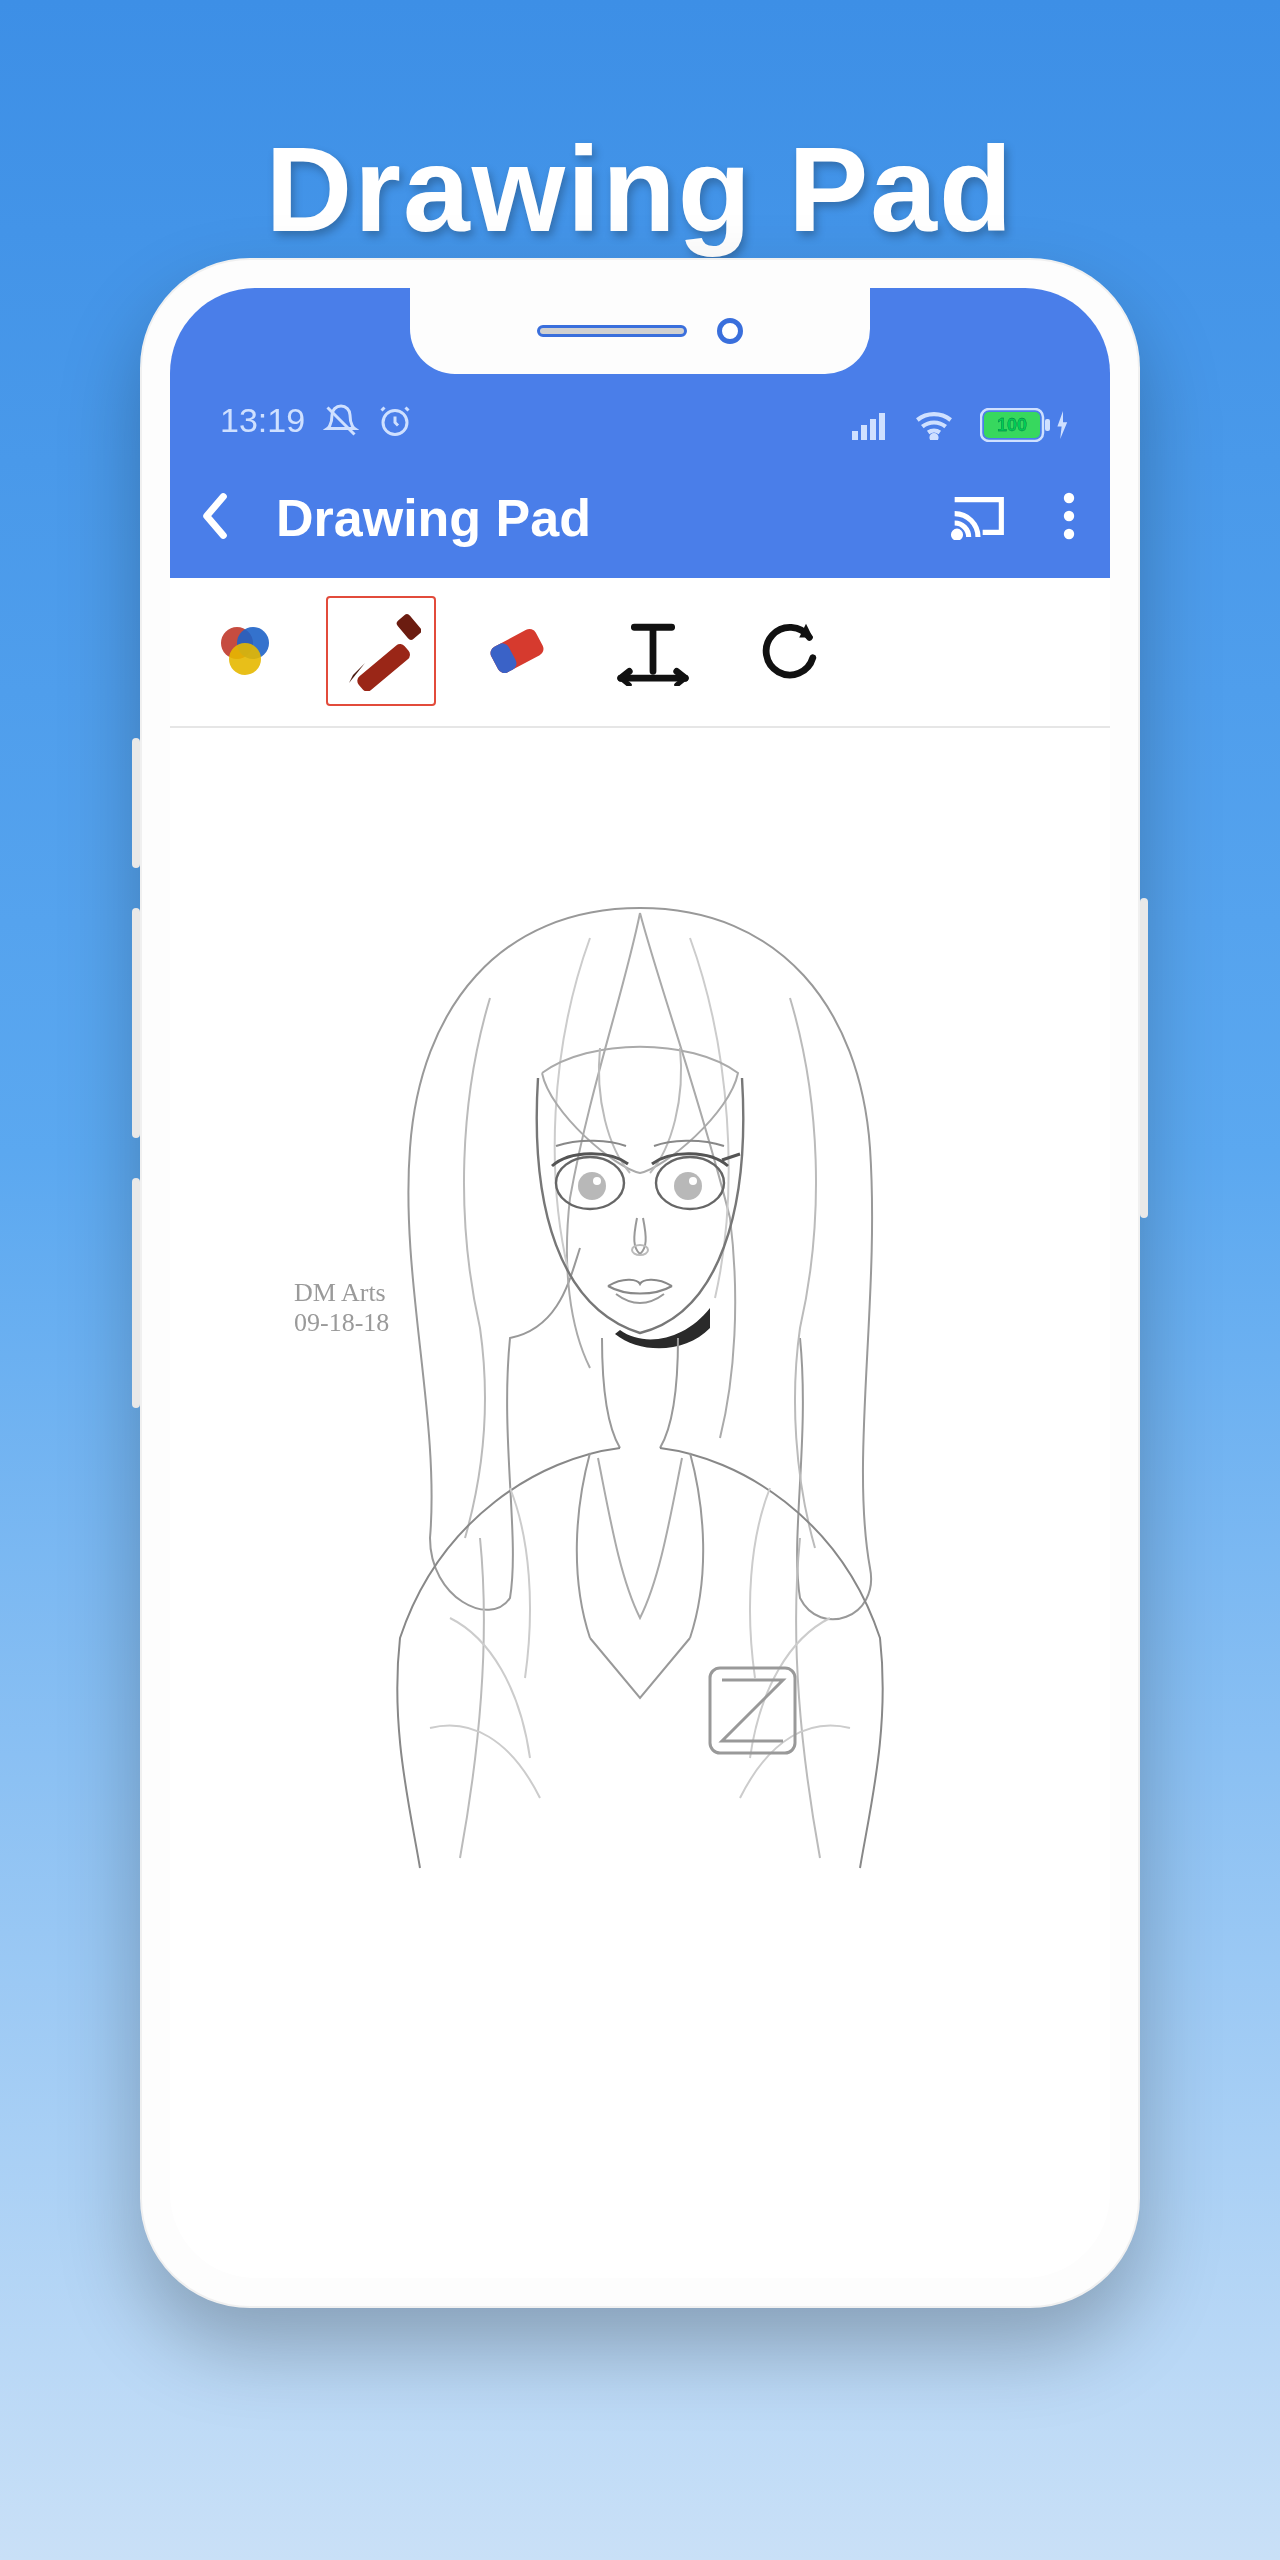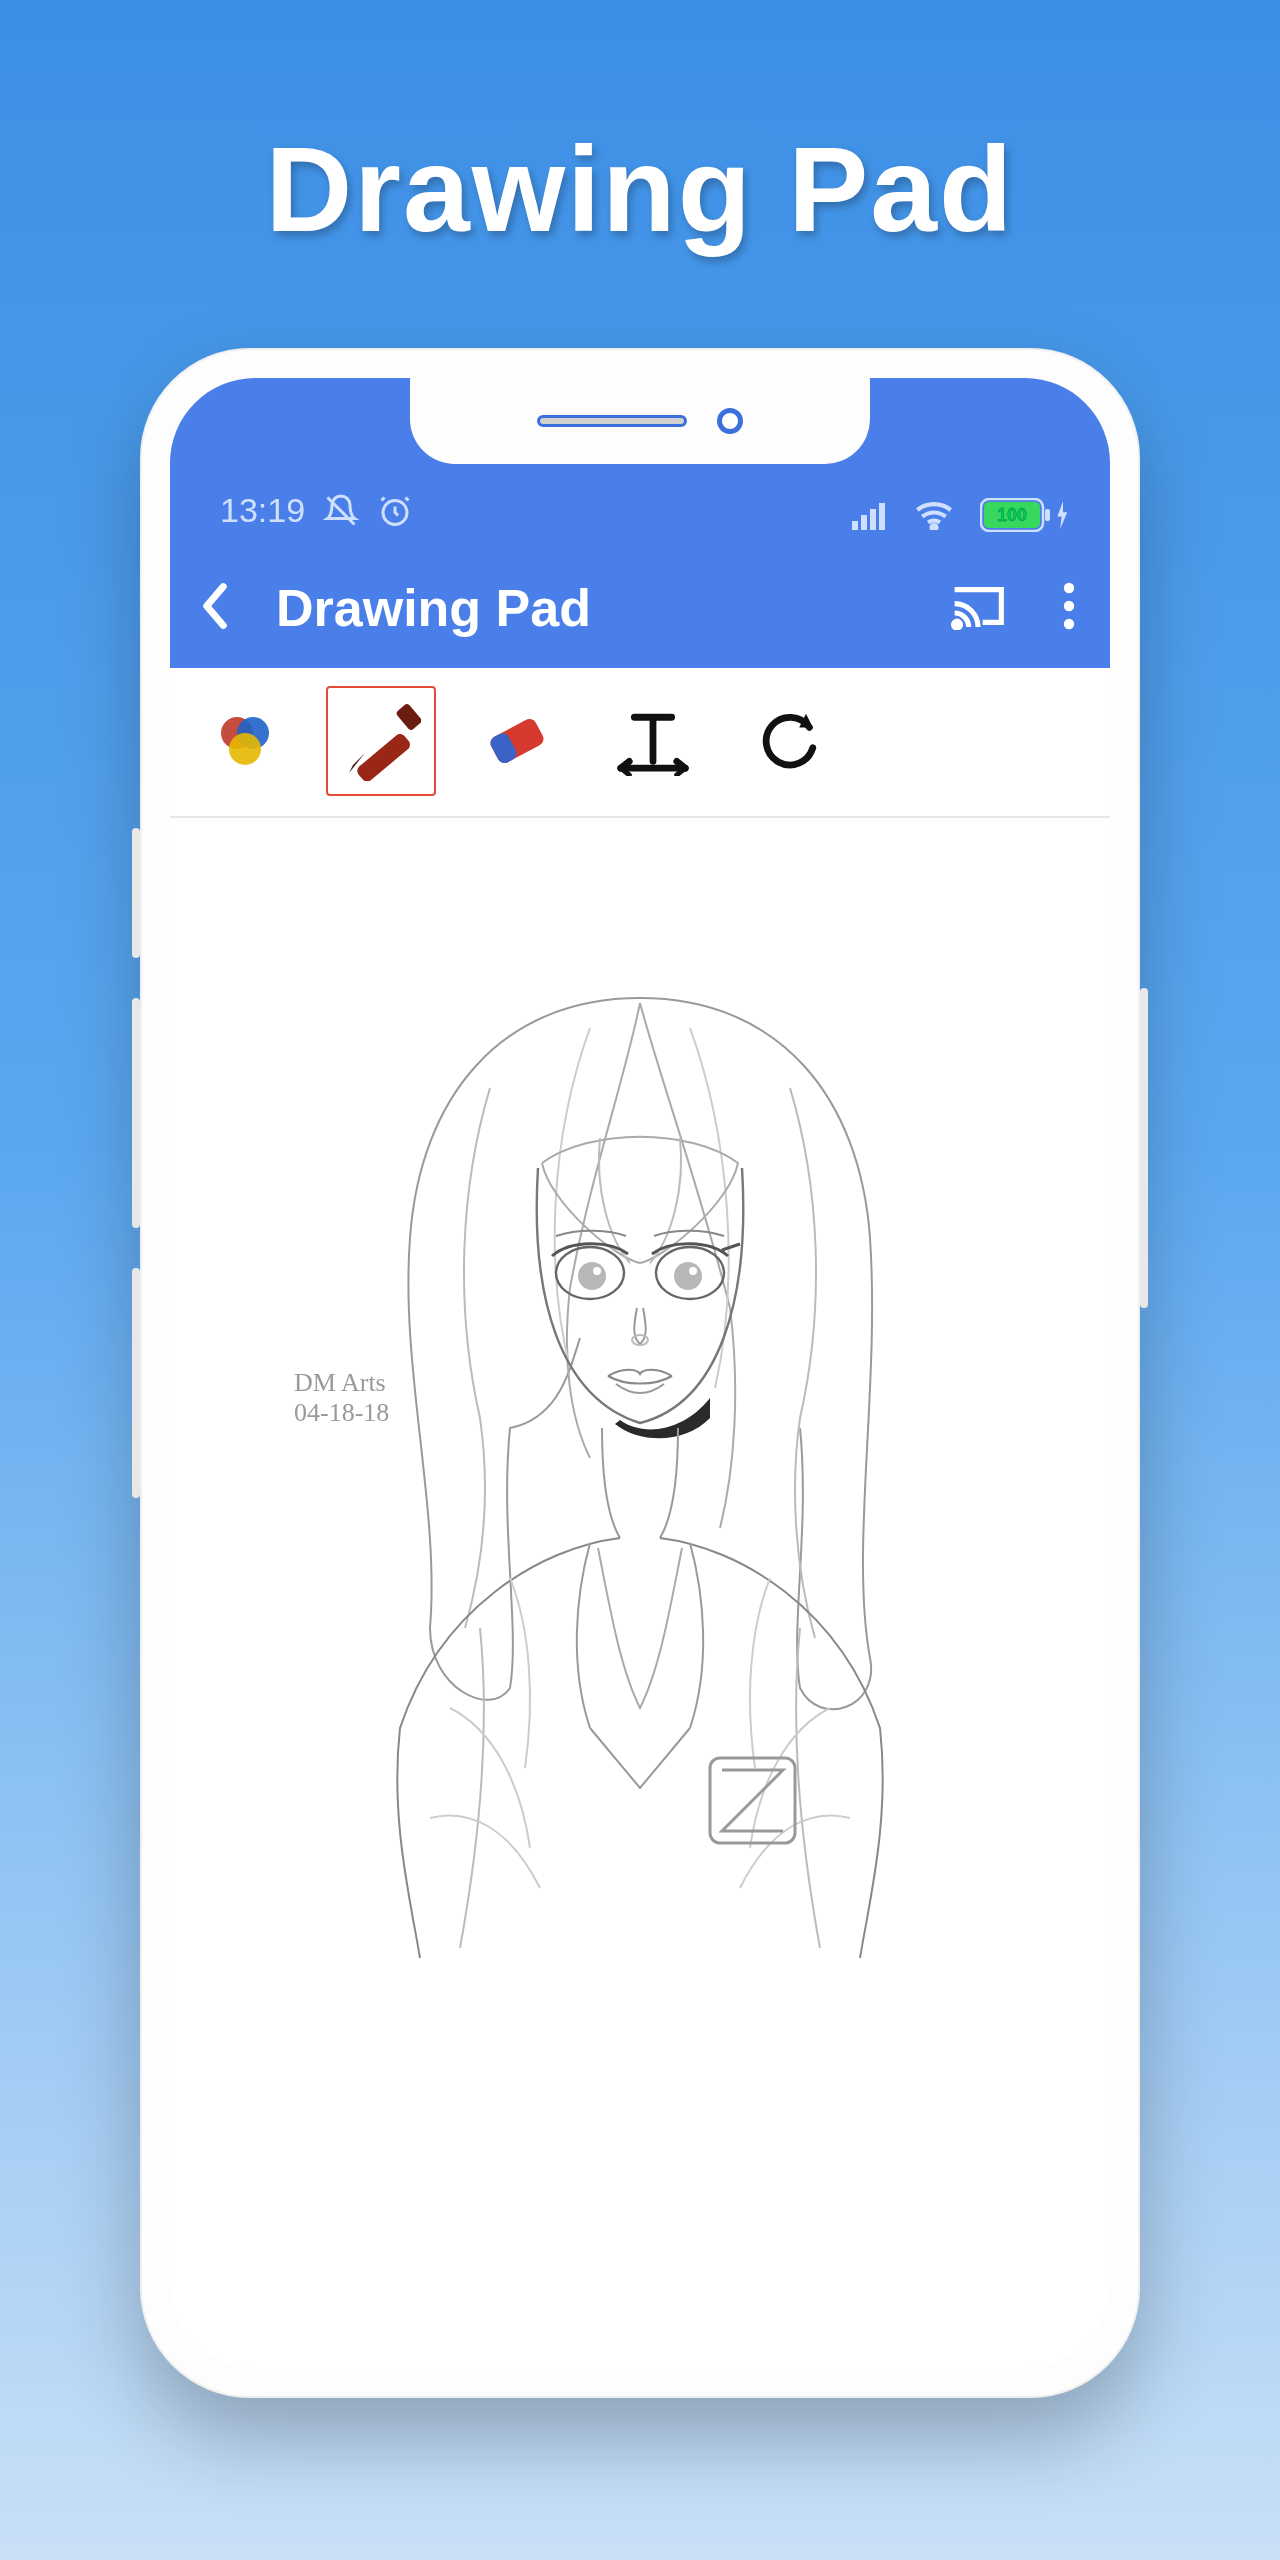--- a/index.html
+++ b/index.html
@@ -18,21 +18,20 @@
       color: #fff;
       font-size: 120px;
       font-weight: 700;
       letter-spacing: 2px;
       margin-top: 120px;
       text-shadow: 3px 5px 8px rgba(0,0,0,.25);
     }
 
     
     .phone {
-      margin-top: 90px;
       width: 1000px;
       height: 2050px;
       background: #fdfdfd;
       border-radius: 110px;
       box-shadow: 0 40px 80px rgba(0,0,0,.25), 0 0 0 2px rgba(0,0,0,.05) inset;
       position: relative;
       padding: 30px;
     }
     .side-btn { position: absolute; background:#e8e8e8; width:8px; border-radius:4px; }
     .side-l1 { left:-8px; top:480px; height:130px; }
@@ -245,21 +244,21 @@
             <path d="M32 12A14 14 0 1 0 34 24"></path>
             <polyline points="30 4 34 12 26 12" fill="#111" stroke="none"></polyline>
           </svg>
         </div>
       </div>
 
       <div class="canvas-area">
         <div class="sketch-wrap">
           <div class="sig">
             <span>DM Arts</span><br>
-            <span>04-18-18</span>
+            <span>09-18-18</span>
           </div>
           <svg viewBox="0 0 700 980" fill="none" stroke="#555" stroke-width="2">
 
             <path d="M350 10 C210 10 130 110 120 250 C110 380 150 520 140 640 C140 700 200 730 220 700 C230 640 210 540 220 440 C270 430 280 380 290 350" stroke="#999"></path>
             <path d="M350 10 C490 10 570 110 580 250 C590 400 560 560 580 670 C590 720 530 740 510 700 C500 640 520 540 510 440" stroke="#999"></path>
 
             <path d="M350 15 C370 90 410 200 440 320 C450 400 445 480 430 540" stroke="#aaa"></path>
             <path d="M350 15 C335 90 300 190 280 300 C272 370 280 430 300 470" stroke="#aaa"></path>
             <path d="M200 100 C170 200 165 320 190 430 C200 500 195 570 175 640" stroke="#bbb"></path>
             <path d="M500 100 C530 200 535 320 510 430 C500 500 505 580 525 650" stroke="#bbb"></path>

